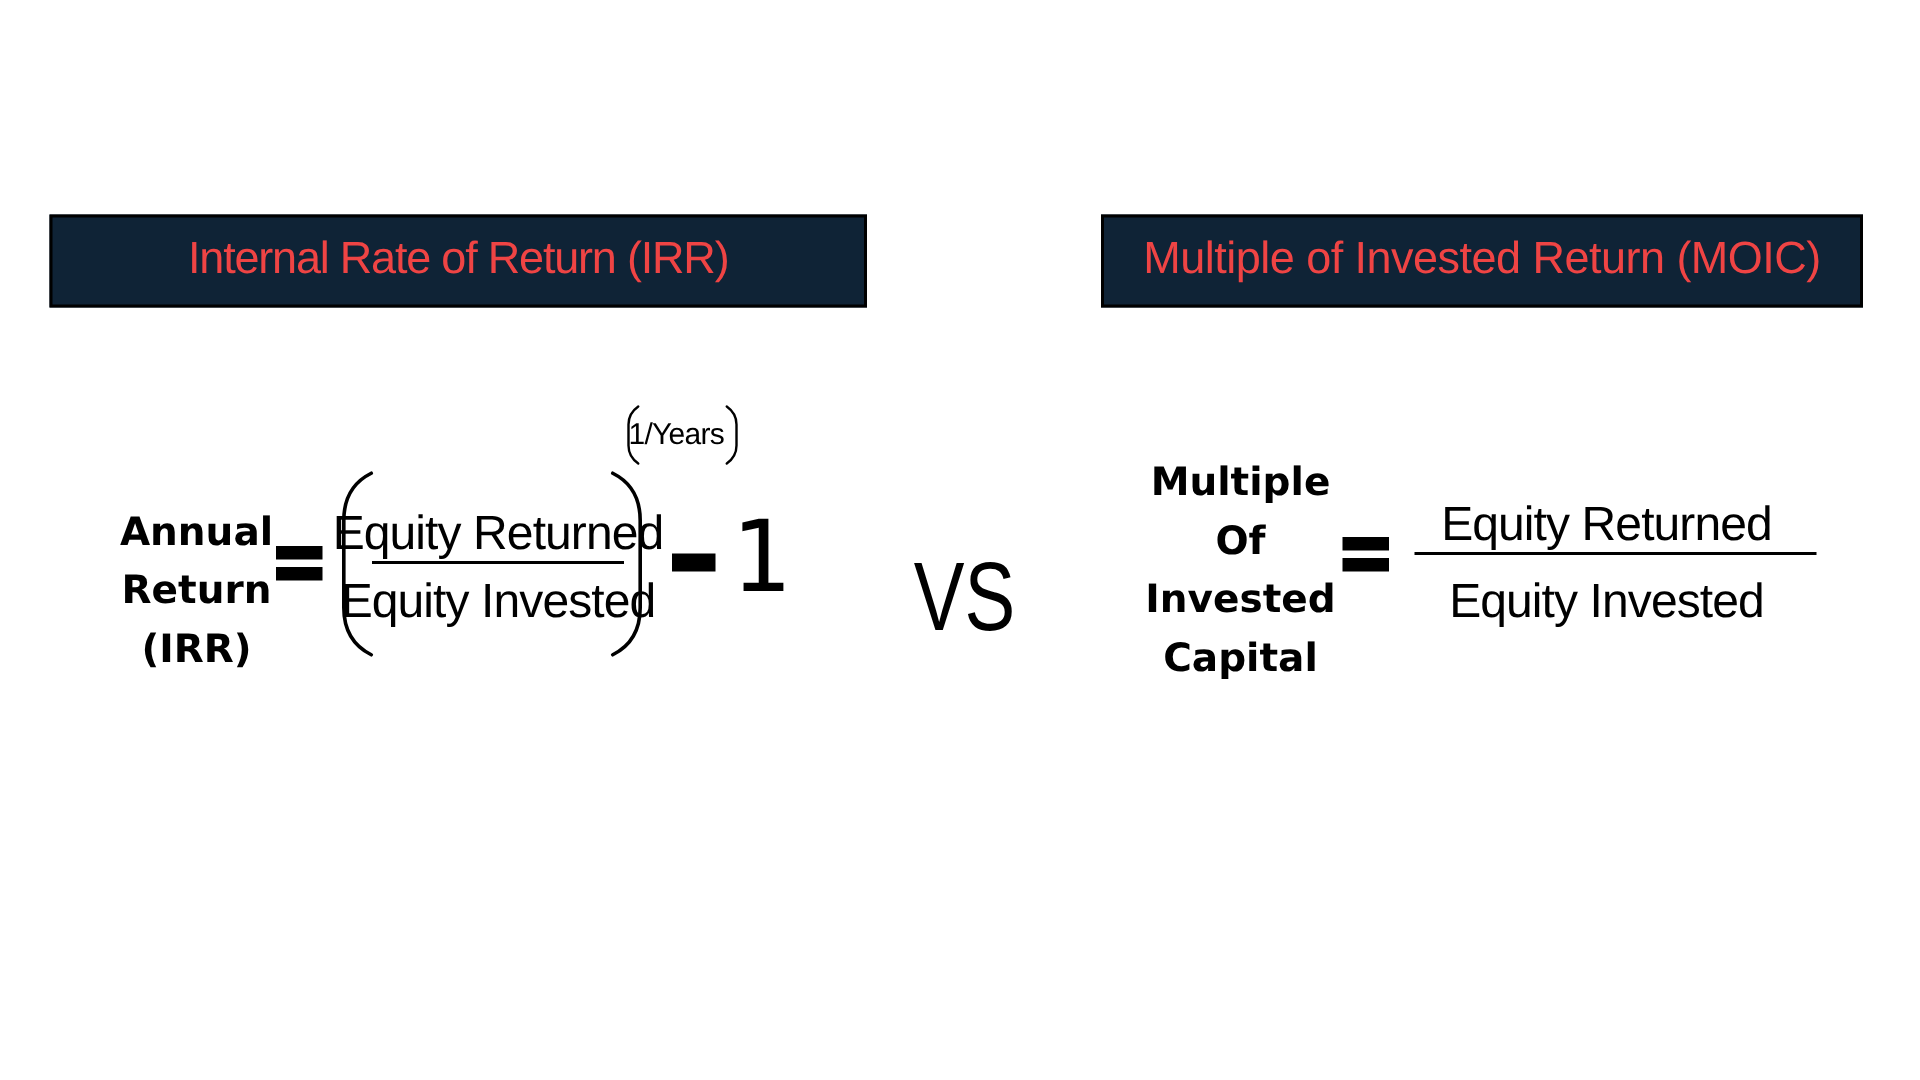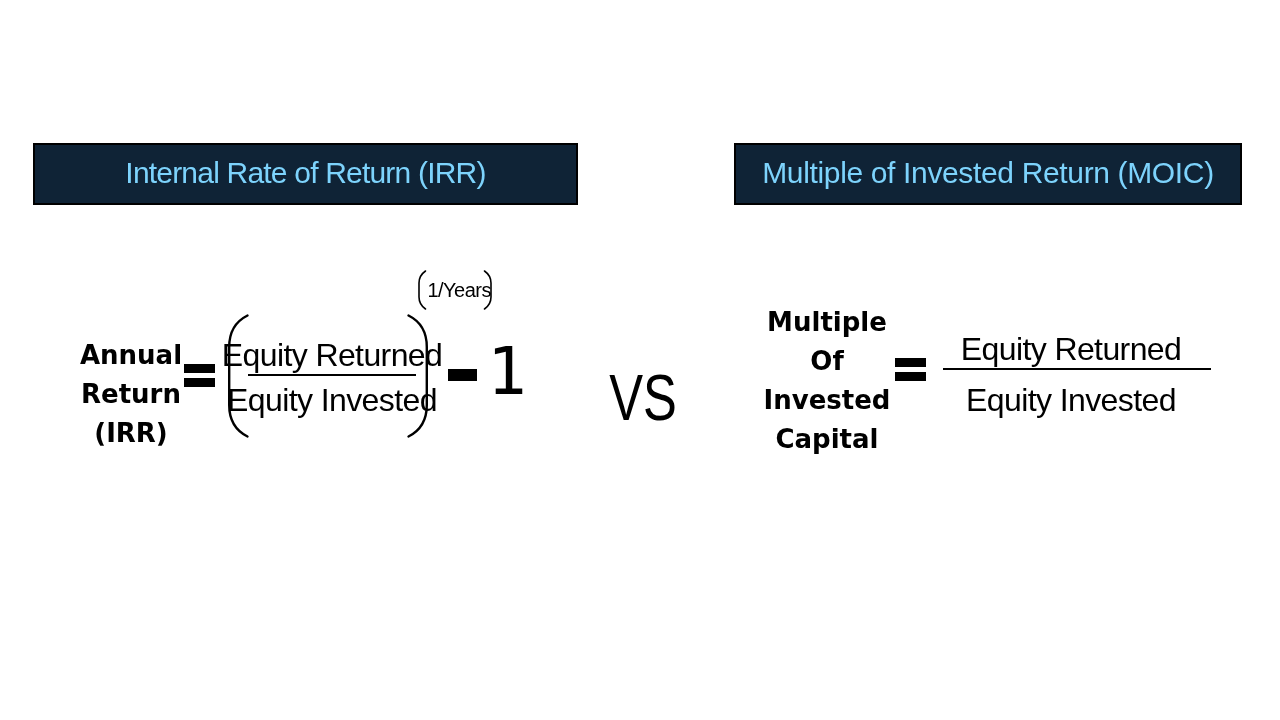--- a/index.html
+++ b/index.html
@@ -18,21 +18,21 @@
     position: absolute;
     top: 143px;
     height: 62px;
     background: #0f2336;
     border: 2px solid #000000;
     display: flex;
     align-items: center;
     justify-content: center;
   }
   .header-box .title {
-    color: #7dd3fc;
+    color: #ef4444;
     font-size: 30px;
     white-space: nowrap;
     padding-bottom: 3px;
   }
   #irr-header .title  { letter-spacing: -0.8px; }
   #moic-header .title { letter-spacing: -0.35px; }
   #irr-header  { left: 33px;  width: 545px; }
   #moic-header { left: 734px; width: 508px; }
 
   
@@ -77,21 +77,21 @@
   #moic-frac-den { left: 1071px; top: 382px; }
 
   
   svg.paren { position: absolute; overflow: visible; }
 
   
   #exponent {
     position: absolute;
     left: 417px; top: 270px;
     width: 76px; height: 40px;
-    display: flex; align-items: center; justify-content: flex-end;
+    display: flex; align-items: center; justify-content: flex-start;
   }
   #exponent .exp-text {
     font-size: 20px;
     letter-spacing: -0.5px;
     white-space: nowrap;
     padding: 0 2px;
   }
 
   
   #irr-one {

